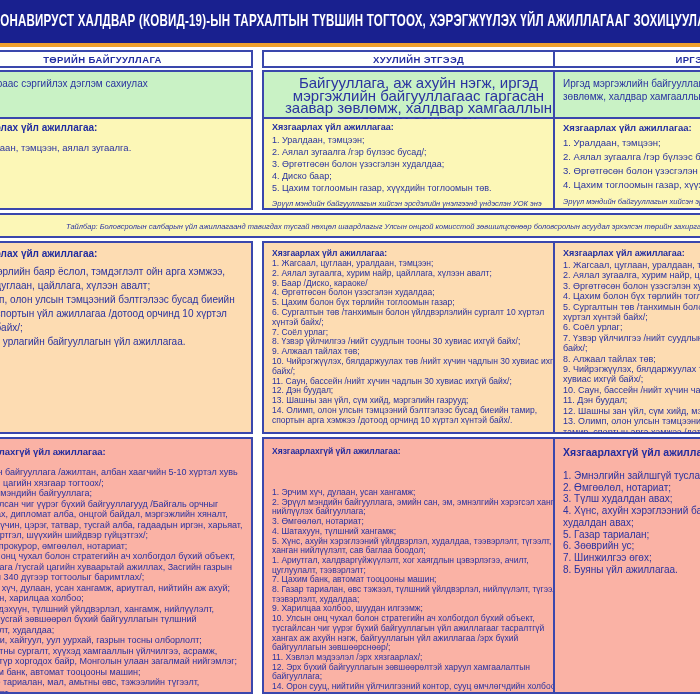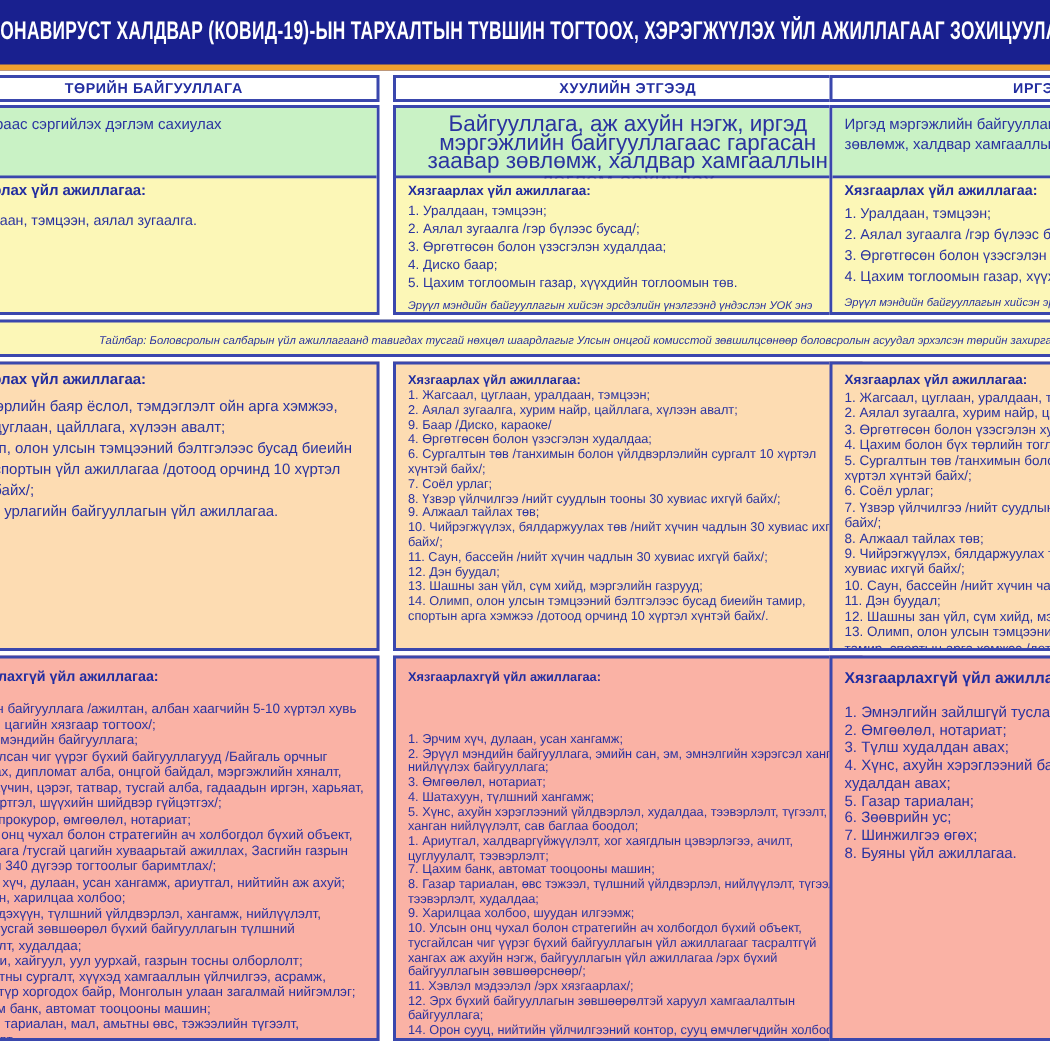--- a/index.html
+++ b/index.html
@@ -120,20 +120,21 @@
           <div class="li">3. Соёл, урлагийн байгууллагын үйл ажиллагаа.</div>
         </div>
     </div>
     <div class="cell orange c1">
       <div class="h">Хязгаарлах үйл ажиллагаа:</div>
       <div class="list">
           <div class="li">1. Жагсаал, цуглаан, уралдаан, тэмцээн;</div>
           <div class="li">2. Аялал зугаалга, хурим найр, цайллага, хүлээн авалт;</div>
           <div class="li">9. Баар /Диско, караоке/</div>
           <div class="li">4. Өргөтгөсөн болон үзэсгэлэн худалдаа;</div>
+          <div class="li">5. Цахим болон бүх төрлийн тоглоомын газар;</div>
           <div class="li">6. Сургалтын төв /танхимын болон үйлдвэрлэлийн сургалт 10 хүртэл хүнтэй байх/;</div>
           <div class="li">7. Соёл урлаг;</div>
           <div class="li">8. Үзвэр үйлчилгээ /нийт суудлын тооны 30 хувиас ихгүй байх/;</div>
           <div class="li">9. Алжаал тайлах төв;</div>
           <div class="li">10. Чийрэгжүүлэх, бялдаржуулах төв /нийт хүчин чадлын 30 хувиас ихгүй байх/;</div>
           <div class="li">11. Саун, бассейн /нийт хүчин чадлын 30 хувиас ихгүй байх/;</div>
           <div class="li">12. Дэн буудал;</div>
           <div class="li">13. Шашны зан үйл, сүм хийд, мэргэлийн газрууд;</div>
           <div class="li">14. Олимп, олон улсын тэмцээний бэлтгэлээс бусад биеийн тамир, спортын арга хэмжээ /дотоод орчинд 10 хүртэл хүнтэй байх/.</div>
         </div>

